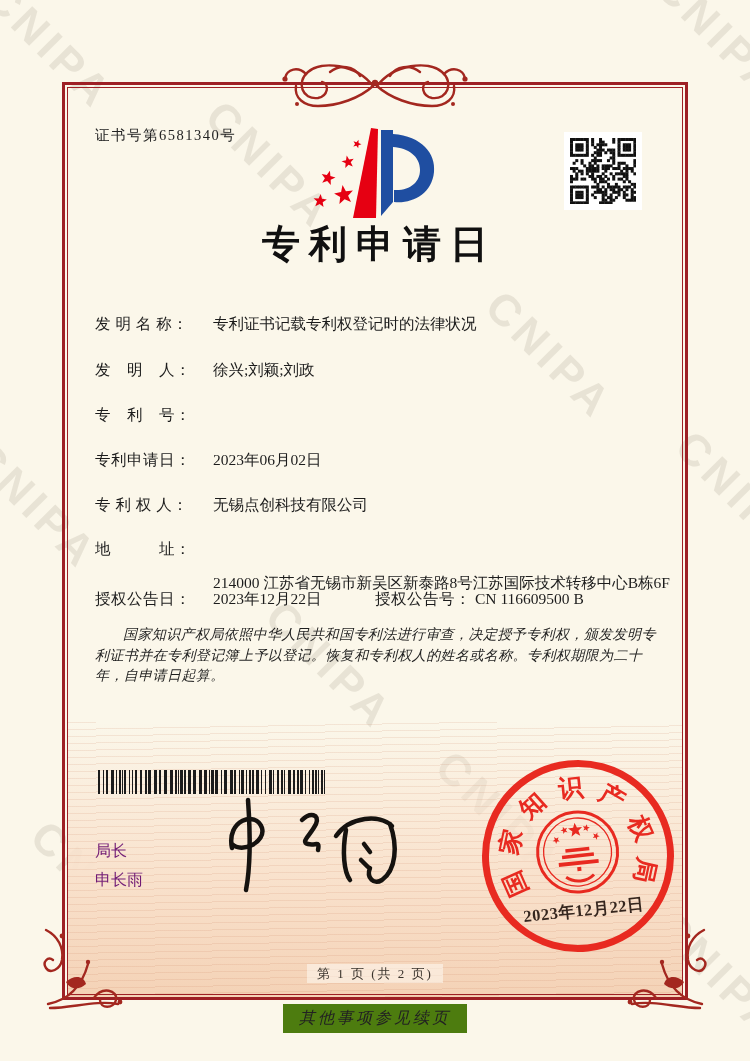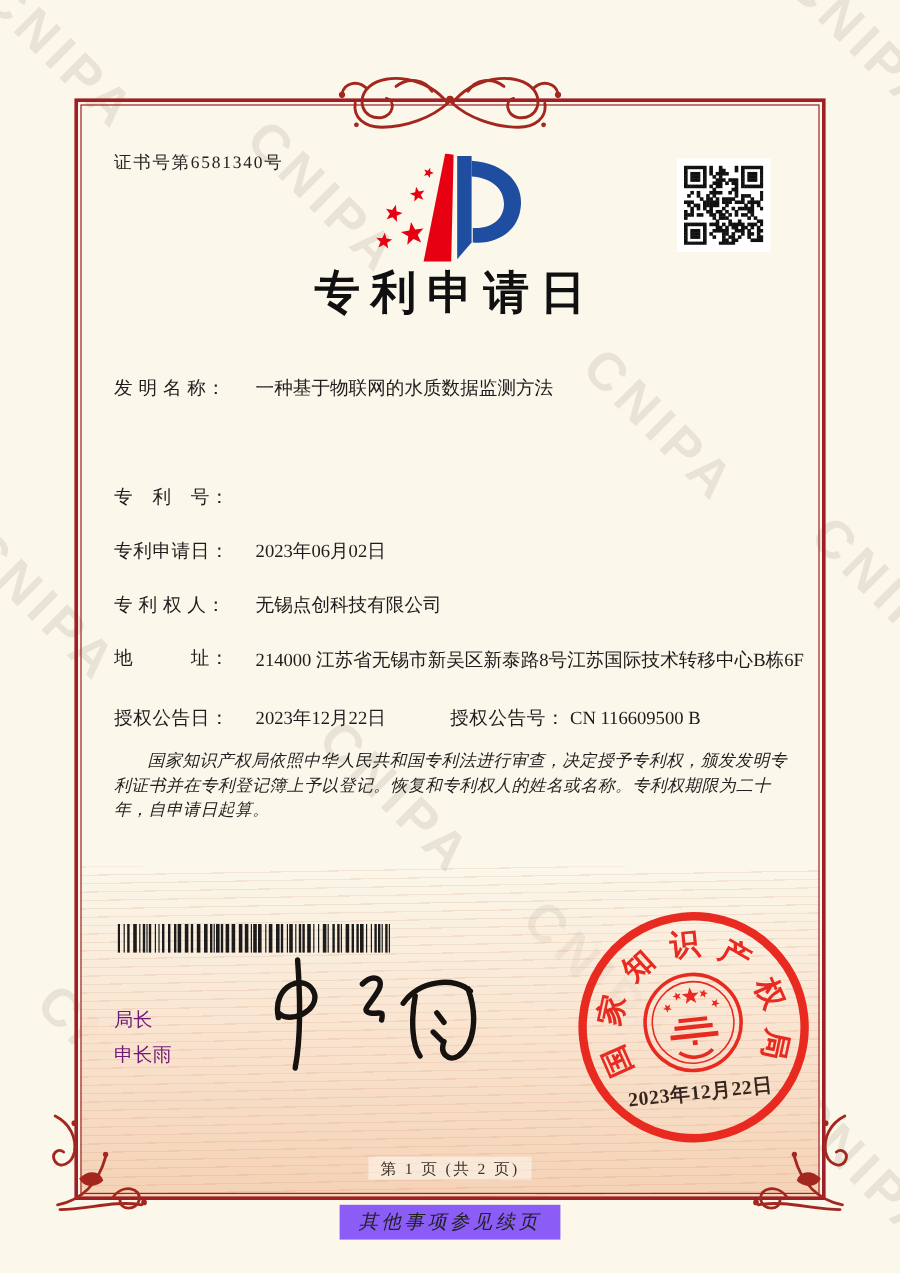--- a/index.html
+++ b/index.html
@@ -14,40 +14,40 @@
           linear-gradient(180deg, rgba(248,236,222,0) 0%, #f9e2cd 55%, #f4d2b6 100%);}
   .frame{position:absolute;left:62px;top:82px;width:626px;height:918px;
          border:3px solid #9e2025;box-sizing:border-box;}
   .frame-inner{position:absolute;inset:2px;border:1px solid #9e2025;}
   .cert-no{position:absolute;left:95px;top:126px;font-size:14.5px;letter-spacing:1.5px;color:#222;}
   .title{position:absolute;left:0;top:219px;width:750px;text-align:center;
          font-size:38px;font-weight:700;letter-spacing:9px;text-indent:9px;color:#101010;}
   .row{position:absolute;display:flex;font-size:15.5px;line-height:21px;color:#1c1c1c;}
   .lbl{flex:none;width:118px;letter-spacing:0.5px;}
   .val{flex:1;}
-  .addr .val{line-height:25px;}
+  .addr .val{line-height:25px;margin-top:32px;}
   .paras{position:absolute;left:95px;top:625px;width:562px;font-size:14px;line-height:20.5px;
          letter-spacing:0.4px;color:#1f1f1f;font-style:italic;}
   .paras p{margin:0 0 6px 0;text-indent:2em;}
   .qrbox{position:absolute;left:564px;top:132px;width:78px;height:78px;background:#fff;}
   .logo{position:absolute;left:308px;top:128px;}
   .barcode{position:absolute;left:98px;top:770px;}
   .signer{position:absolute;left:95px;top:836px;font-family:"Liberation Sans","DejaVu Sans",sans-serif;
           font-size:16px;line-height:29px;color:#701a75;font-weight:400;}
   .signature{position:absolute;left:198px;top:786px;}
   .seal{position:absolute;left:482px;top:760px;width:192px;height:192px;transform:rotate(-6deg);opacity:0.96;}
   .seal-ring{position:absolute;inset:0;border:7px solid #e8231a;border-radius:50%;box-sizing:border-box;}
   .seal-char{position:absolute;font-size:25px;font-weight:700;color:#e8231a;width:26px;height:26px;
              text-align:center;line-height:26px;font-family:"Liberation Serif","DejaVu Serif",serif;}
   .seal-date{position:absolute;left:0;top:140px;width:192px;text-align:center;font-size:16.5px;
              font-weight:700;color:#2e1f18;letter-spacing:0.5px;}
   .page-note{position:absolute;left:0;top:965px;width:750px;text-align:center;font-size:13px;color:#3a332c;}
   .page-note span{background:rgba(253,250,242,0.55);padding:2px 10px;letter-spacing:2px;margin-top:12px;}
   .footer-note{position:absolute;left:0;top:1004px;width:750px;text-align:center;}
-  .footer-note span{display:inline-block;background:#8b5cf6;padding:4px 16px;font-size:16px;
+  .footer-note span{display:inline-block;background:#4d7c0f;padding:4px 16px;font-size:16px;
                     letter-spacing:3px;color:#222;font-style:italic;}
   .orn{position:absolute;pointer-events:none;}
 </style>
 </head>
 <body>
 
 <div class="page">
 
   <span class="wm" style="left:-30px;top:20px">CNIPA</span>
   <span class="wm" style="left:640px;top:10px">CNIPA</span>
@@ -422,21 +422,25 @@
         <rect x="34.32" y="63.36" width="3" height="3" fill="#111"></rect>
         <rect x="36.96" y="63.36" width="3" height="3" fill="#111"></rect>
         <rect x="39.60" y="63.36" width="3" height="3" fill="#111"></rect>
       </svg>
   </div>
 
   <div class="title">专利申请日</div>
 
   <div class="row" style="left:95px;top:313px;width:560px">
     <span class="lbl">发 明 名 称：</span>
-    <span class="val">一种基于物联网的水质数据监测方法</span>
+    <span class="val">专利证书记载专利权登记时的法律状况</span>
+  </div>
+  <div class="row" style="left:95px;top:359px;width:560px">
+    <span class="lbl">发　明　人：</span>
+    <span class="val">徐兴;刘颖;刘政</span>
   </div>
   <div class="row" style="left:95px;top:404px;width:560px">
     <span class="lbl">专　利　号：</span>
   </div>
   <div class="row" style="left:95px;top:449px;width:560px">
     <span class="lbl">专利申请日：</span>
     <span class="val">2023年06月02日</span>
   </div>
   <div class="row" style="left:95px;top:494px;width:560px">
     <span class="lbl">专 利 权 人：</span>

